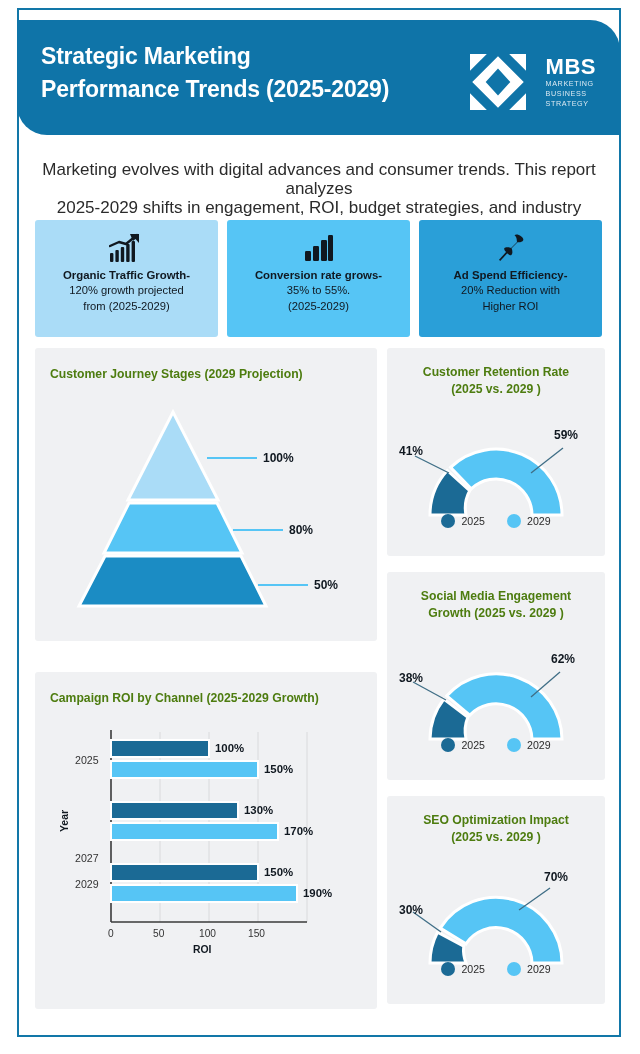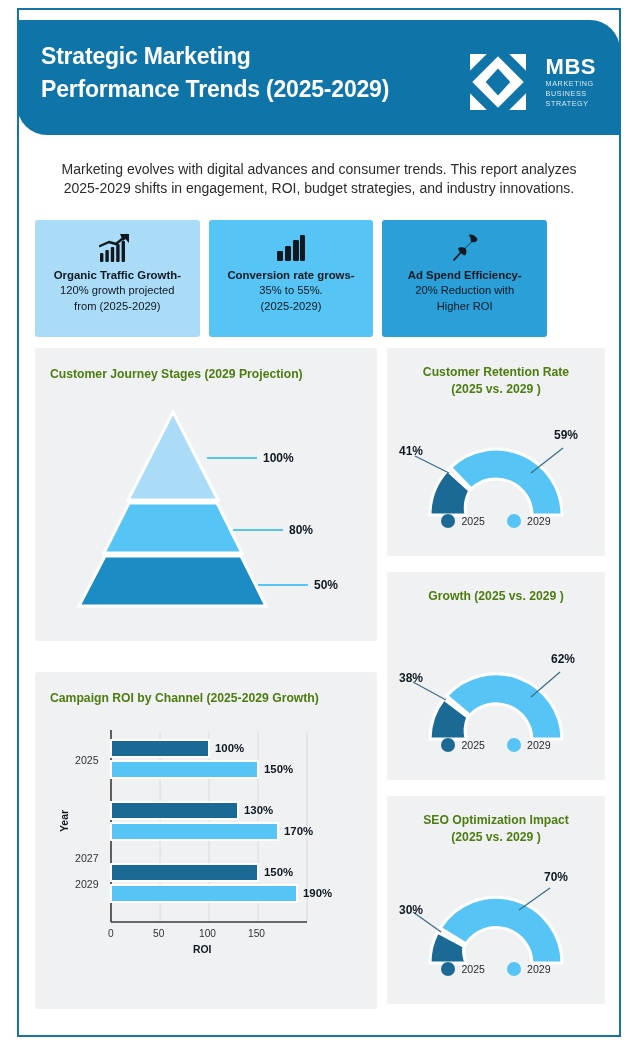--- a/index.html
+++ b/index.html
@@ -60,29 +60,29 @@
   .logo-sub {
     font-size: 7.2px; letter-spacing: 0.6px; line-height: 9.2px;
     margin-top: 1px; color: #dbe9f2;
   }
   
   #intro {
     position: absolute;
     left: 40px; top: 160px;
     width: 558px;
     text-align: center;
-    font-size: 14px;
+    font-size: 17px;
     line-height: 19px;
     color: #2b2b2b;
   }
   
   #cards {
     position: absolute;
     left: 35px; top: 220px;
-    width: 512px; height: 117px;
+    width: 567px; height: 117px;
     display: flex;
     gap: 9px;
   }
   .card {
     flex: 1;
     border-radius: 3px;
     padding: 11px 8px 8px;
     text-align: center;
     display: flex;
     flex-direction: column;
@@ -357,20 +357,21 @@
       </div>
       <div class="legend-item">
         <span class="legend-dot" style="background:#56c5f5"></span>
         <span class="legend-label">2029</span>
       </div>
     </div>
   </div>
 
   <div class="panel" id="panel-g2">
     <div class="panel-title gauge-title">
+      <div>Social Media Engagement</div>
       <div>Growth (2025 vs. 2029 )</div>
     </div>
 
     <svg width="218" height="120" viewBox="0 0 218 120" style="position:absolute;left:0;top:62px;">
       <path d="M 43 105 A 66 66 0 0 1 56.8 65.1 L 80.9 83.2 A 36 36 0 0 0 79 105 Z" fill="#1b6a95" stroke="#ffffff" stroke-width="3"></path>
       <path d="M 59.8 61.8 A 66 66 0 0 1 175 105 L 145 105 A 36 36 0 0 0 82.7 81.2 Z" fill="#56c5f5" stroke="#ffffff" stroke-width="3"></path>
       <line x1="59" y1="66" x2="26" y2="48" stroke="#3f6e86" stroke-width="1.3"></line>
       <line x1="144" y1="63" x2="173" y2="38" stroke="#3f6e86" stroke-width="1.3"></line>
     </svg>
 

